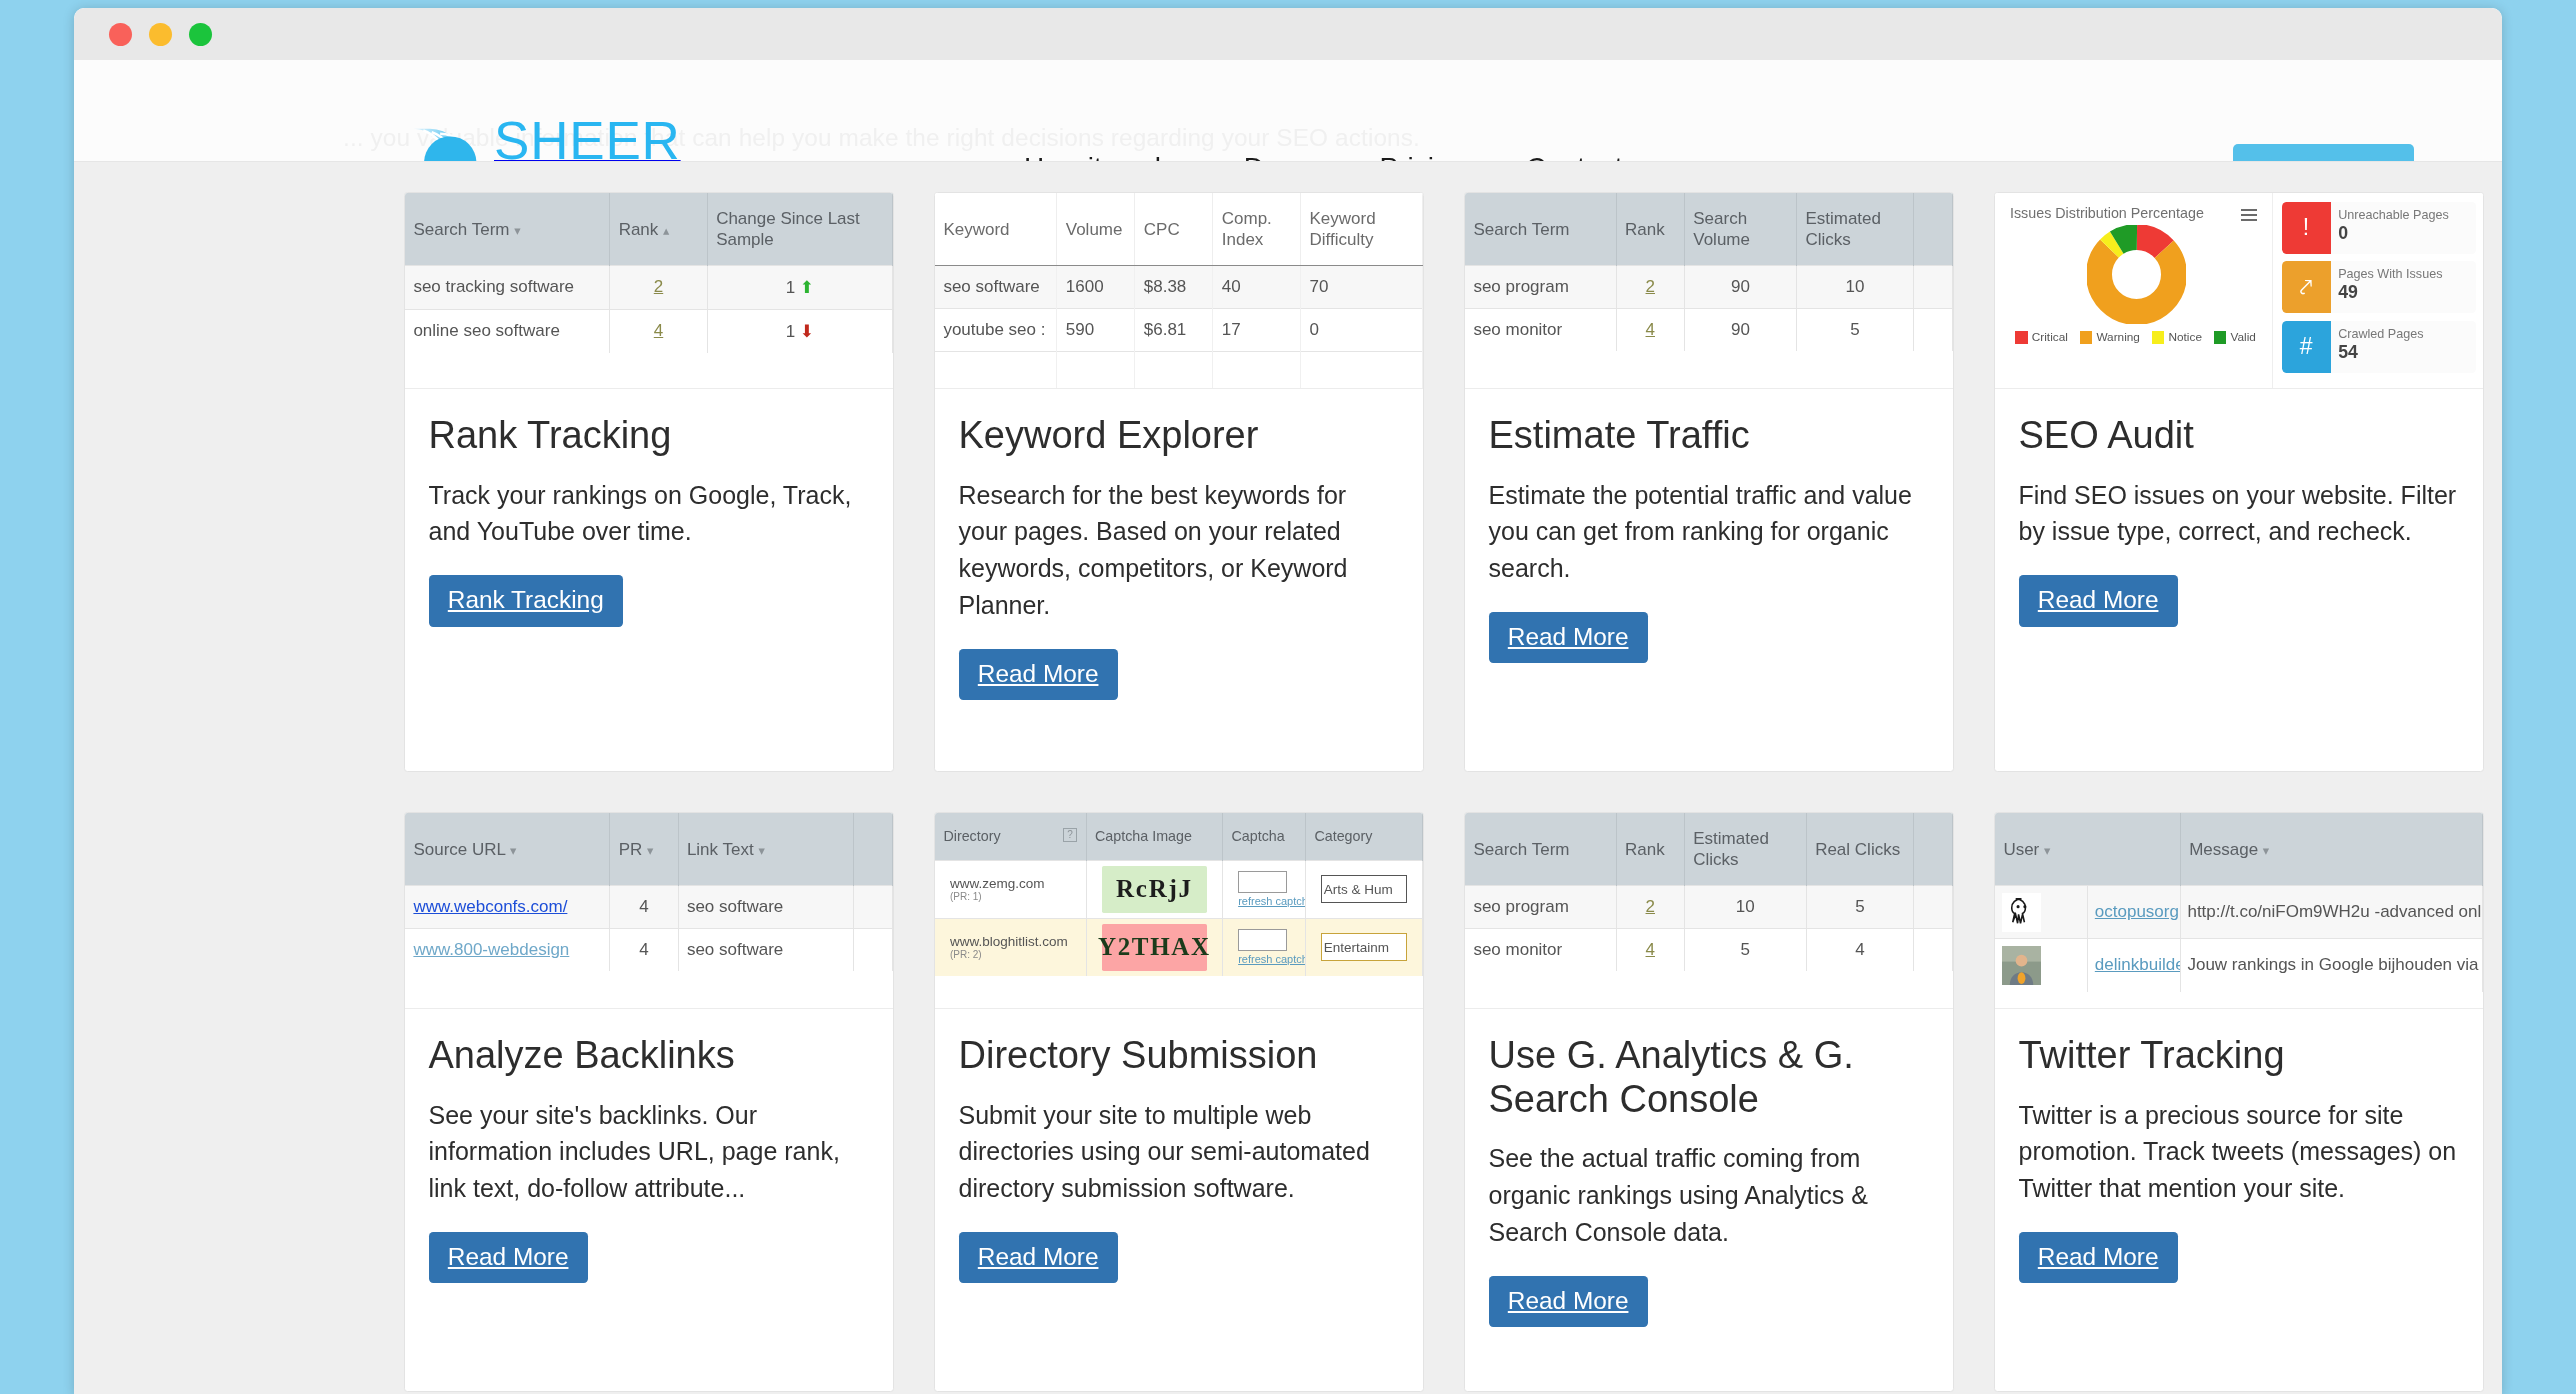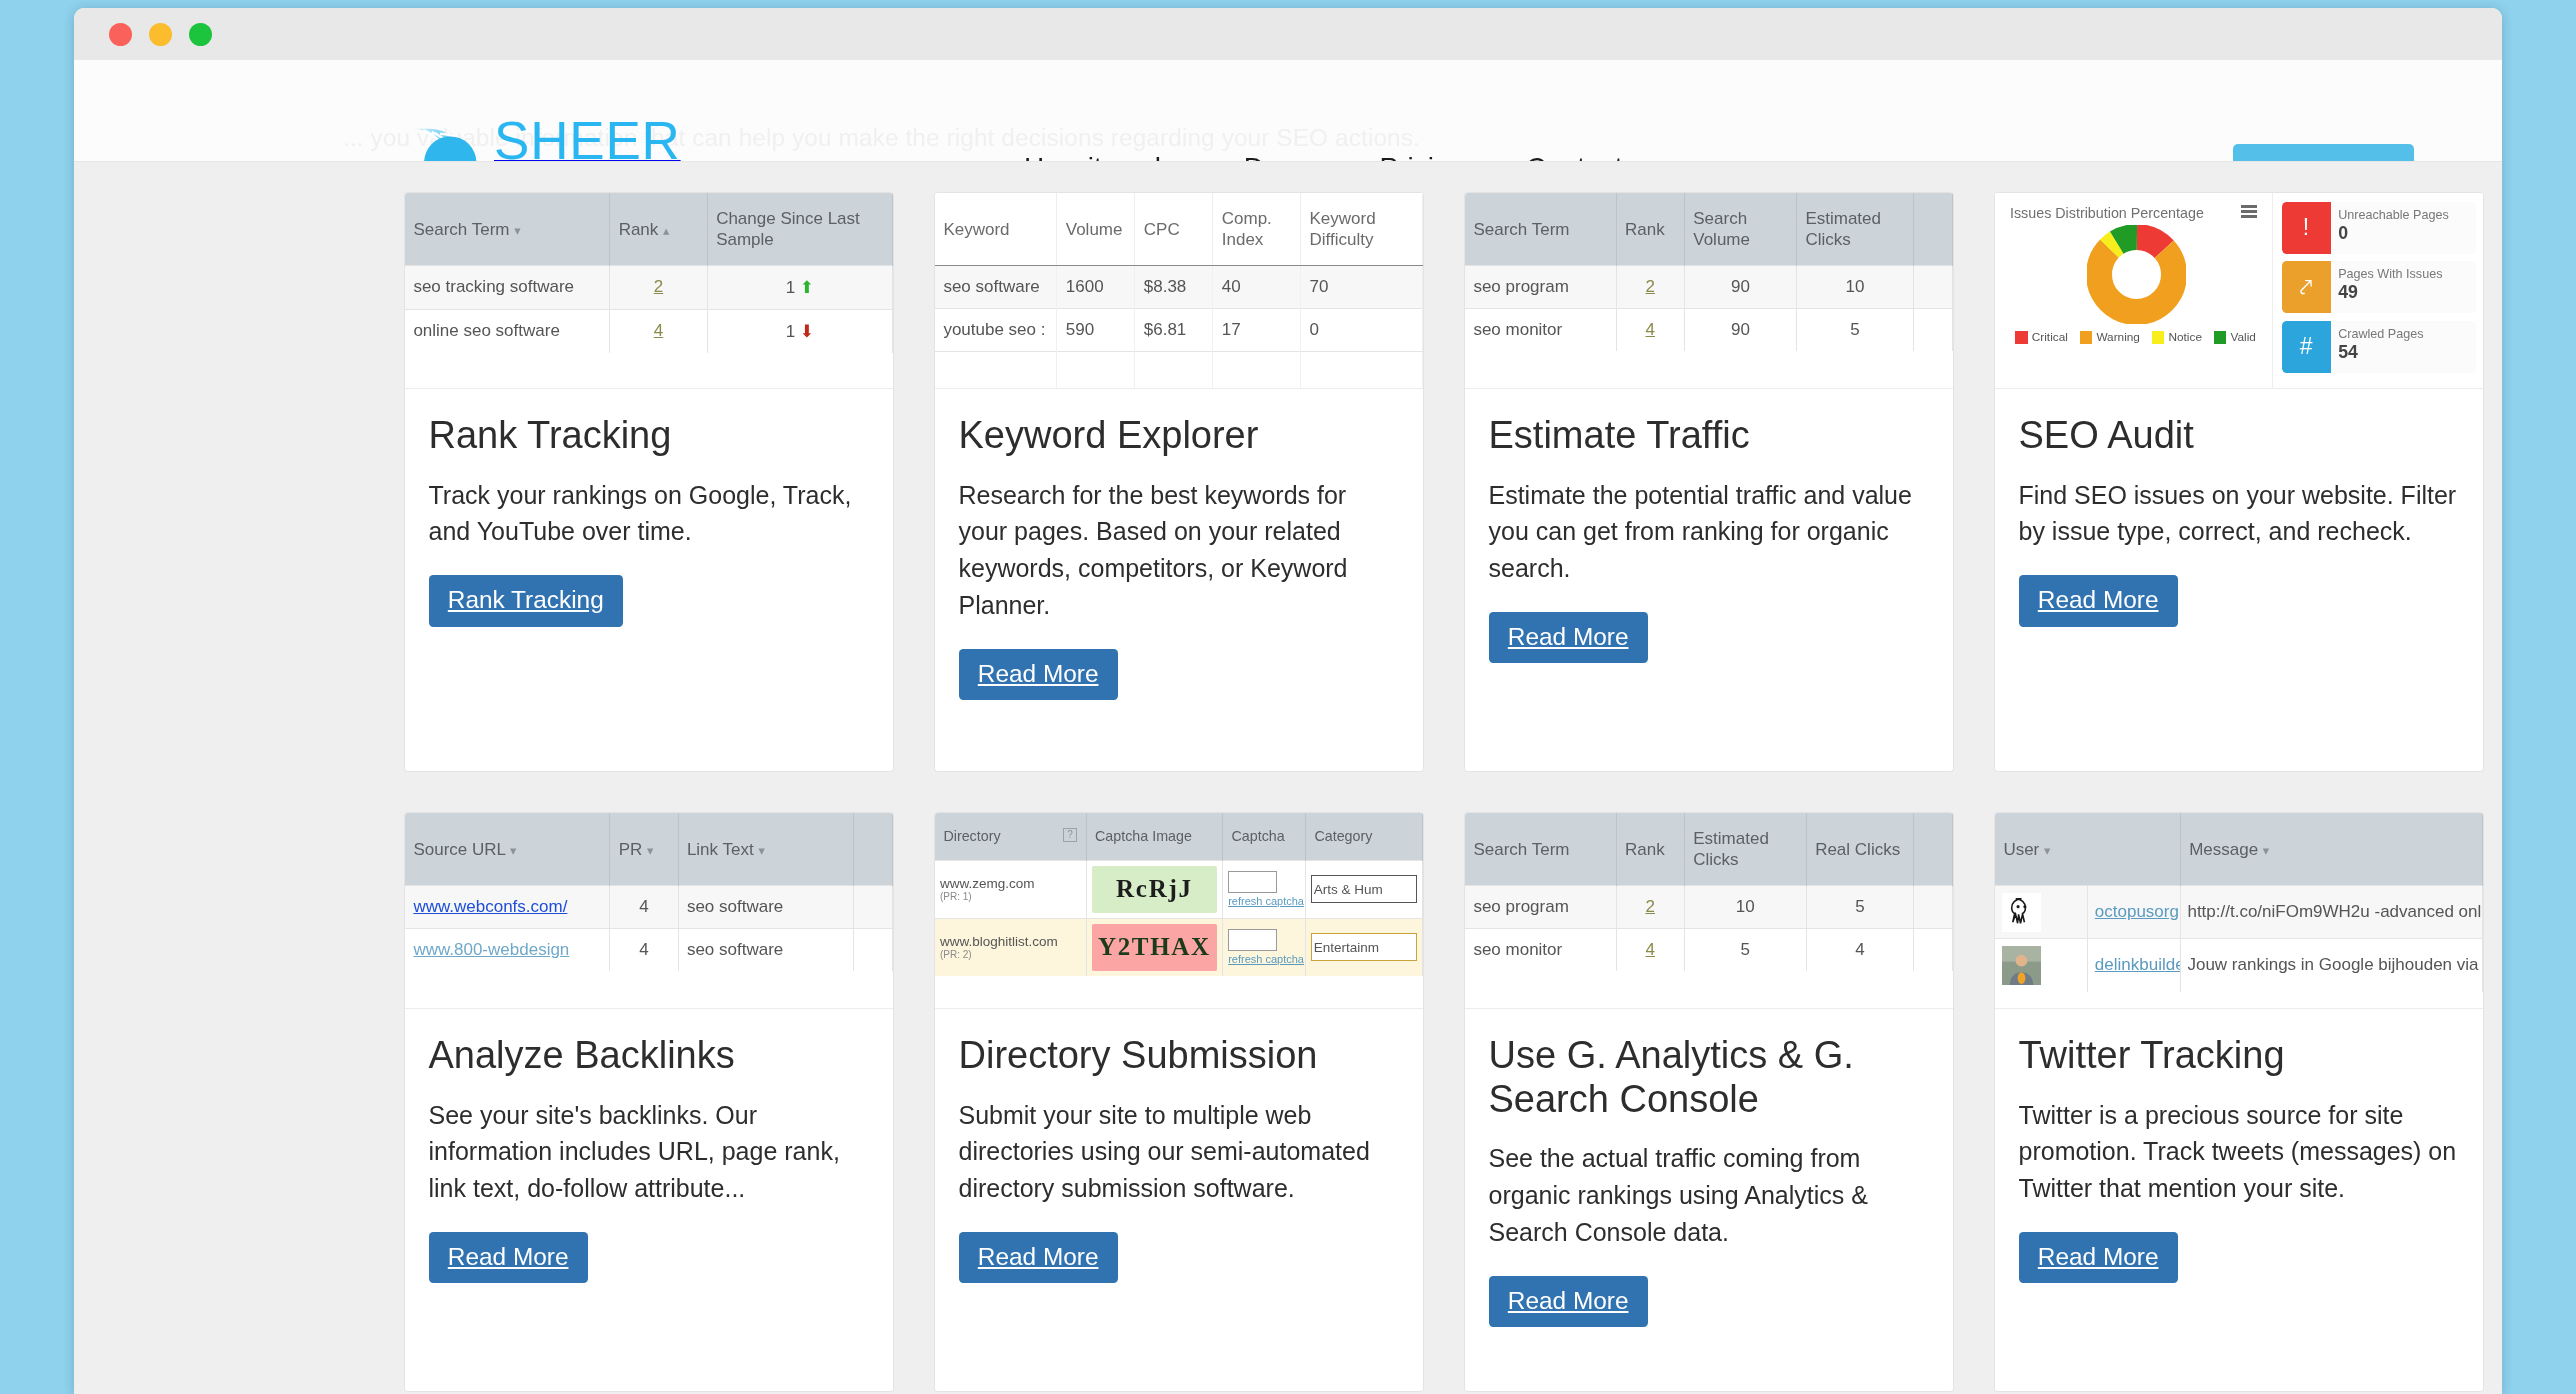--- a/index.html
+++ b/index.html
@@ -193,35 +193,35 @@
     color: #6b6b6b;
     border-right: 0.8px solid #eee;
     border-bottom: 1.7px solid #8a8a8a;
     text-align: left;
   }
   .kw-table td { border-right: 0.8px solid #f0f0f0; color: #555; }
 
   
   .audit-shot { display: flex; height: 100%; background:#fff; }
   .audit-left { width: 57%; padding: 11.8px 10px 0 15px; border-right:0.8px solid #eee;}
-  .audit-title { font-size: 14.3px; color: #707070; display:flex; justify-content:space-between; align-items:flex-start;}
+  .audit-title { font-size: 14.3px; color: #707070; display:flex; justify-content:space-between; align-items:flex-end;}
   .hamb { display:flex; flex-direction:column; gap:2.5px; margin-right:5px;}
   .hamb i { display:block; width:16px; height:2.5px; background:#6b6b6b;}
   .donut-wrap { display:flex; justify-content:center; margin-top:3.4px;}
   .legend { display:flex; flex-wrap: wrap; gap: 5.9px 11.8px; margin-top: 6.7px; font-size: 11.8px; color:#555; padding-left:5px;}
   .legend span { display:flex; align-items:center; gap:4.2px; }
   .sw { width:12.6px; height:12.6px; display:inline-block; }
   .audit-right { width: 43%; padding: 8.4px 6.7px 0 8.4px; display:flex; flex-direction:column; gap:7.6px;}
   .stat { display:flex; align-items:stretch; background:#fbfbfb; border-radius:4.2px; overflow:hidden; height:52px;}
   .stat-ico { width:49px; display:flex; align-items:center; justify-content:center; color:#fff; font-size:23px; border-radius:4.2px 0 0 4.2px;}
   .stat-txt { padding:5.9px 0 0 7.6px; font-size:12.6px; color:#777; line-height:1.2;}
   .stat-num { font-size:17.7px; color:#444; font-weight:600; }
 
   
-  .dir-table td { padding: 5px 5px; font-size:13.5px; }
+  .dir-table td { padding: 5px 15px; font-size:13.5px; }
   .dir-table th { height:47px; font-size:14.3px; }
   .captcha-box {
     height: 47px; border-radius:1.7px;
     display:flex; align-items:center; justify-content:center;
     font-family:"Liberation Serif", serif; font-size:25px; font-weight:bold; letter-spacing:1.7px;
     color:#1d1d1d;
   }
   .cap-green { background:#d6edc8; }
   .cap-olive { background:#fca5a5; color:#1b3b1b; }
   .cap-input { width:49px; height:22px; background:#fff; border:0.8px solid #9a9a9a; display:block; }

